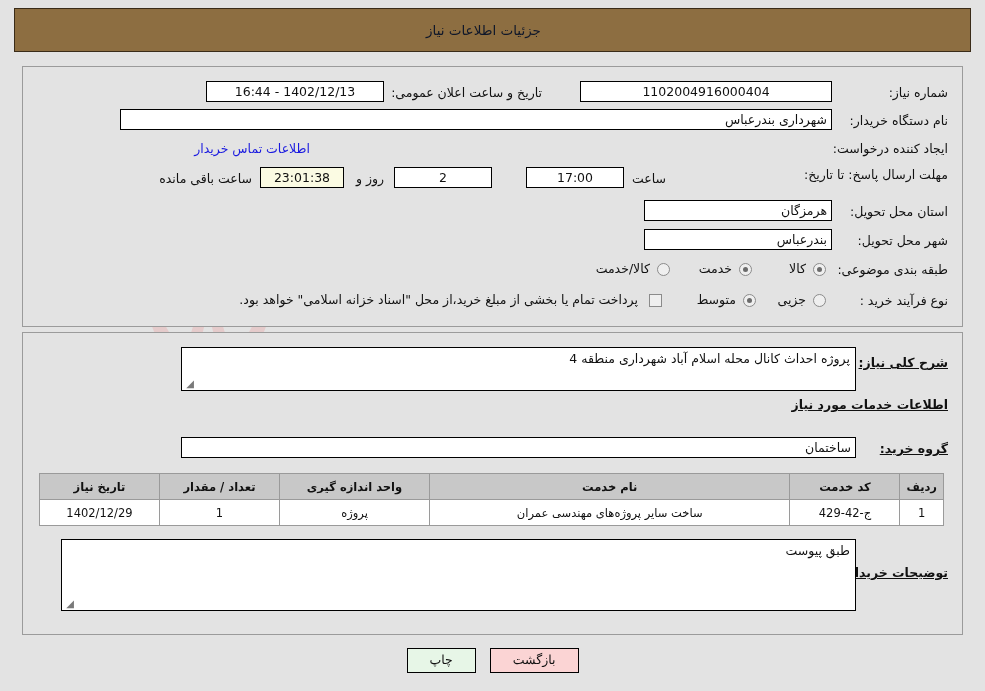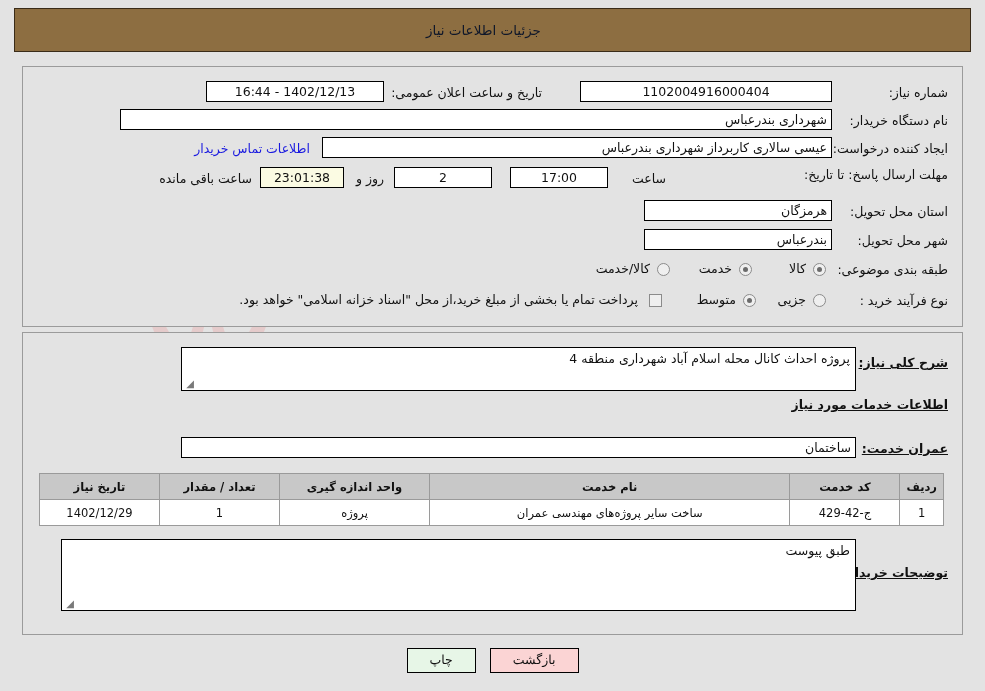--- a/index.html
+++ b/index.html
@@ -212,26 +212,25 @@
 
     <div class="lbl" style="right:14px; top:18px;">شماره نیاز:</div>
     <div class="fld num" style="right:130px; top:14px; width:252px;">1102004916000404</div>
     <div class="lbl" style="right:420px; top:18px;">تاریخ و ساعت اعلان عمومی:</div>
     <div class="fld num" style="right:578px; top:14px; width:178px;">16:44 - 1402/12/13</div>
 
     <div class="lbl" style="right:14px; top:46px;">نام دستگاه خریدار:</div>
     <div class="fld right" style="right:130px; top:42px; width:712px;">شهرداری بندرعباس</div>
 
     <div class="lbl" style="right:14px; top:74px;">ایجاد کننده درخواست:</div>
-    <div class="fld right" style="right:130px; top:70px; width:510px;">عیسی سالاری کاربرداز شهرداری بندرعباس</div>
     <div class="link" style="right:652px; top:74px;">اطلاعات تماس خریدار</div>
 
     <div class="lbl" style="right:14px; top:100px; width:110px; line-height:15px;">مهلت ارسال پاسخ: تا تاریخ:</div>
     <div class="lbl" style="right:296px; top:104px;">ساعت</div>
-    <div class="fld num" style="right:354px; top:100px; width:98px;">17:00</div>
+    <div class="fld num" style="right:338px; top:100px; width:98px;">17:00</div>
     <div class="fld num" style="right:470px; top:100px; width:98px;">2</div>
     <div class="lbl" style="right:578px; top:104px;">روز و</div>
     <div class="fld num yellow" style="right:618px; top:100px; width:84px;">23:01:38</div>
     <div class="lbl" style="right:710px; top:104px;">ساعت باقی مانده</div>
 
     <div class="lbl" style="right:14px; top:137px;">استان محل تحویل:</div>
     <div class="fld right" style="right:130px; top:133px; width:188px;">هرمزگان</div>
 
     <div class="lbl" style="right:14px; top:166px;">شهر محل تحویل:</div>
     <div class="fld right" style="right:130px; top:162px; width:188px;">بندرعباس</div>
@@ -256,21 +255,21 @@
   <div class="panel" id="panel-bottom">
 
     <div class="lbl lbl-b" style="right:14px; top:22px;">شرح کلی نیاز:</div>
     <div class="ta" style="right:106px; top:14px; width:675px; height:44px;">
       <span>پروژه احداث کانال محله اسلام آباد شهرداری منطقه 4</span>
       <span class="grip">◢</span>
     </div>
 
     <div class="lbl lbl-b" style="right:14px; top:64px;">اطلاعات خدمات مورد نیاز</div>
 
-    <div class="lbl lbl-b" style="right:14px; top:108px;">عمران خدمت:</div>
+    <div class="lbl lbl-b" style="right:14px; top:108px;">گروه خرید:</div>
     <div class="fld right" style="right:106px; top:104px; width:675px;">ساختمان</div>
 
     <table class="items" style="right:18px; top:140px; width:905px;">
       <thead>
         <tr>
           <th style="width:40px;">ردیف</th>
           <th style="width:110px;">کد خدمت</th>
           <th>نام خدمت</th>
           <th style="width:150px;">واحد اندازه گیری</th>
           <th style="width:120px;">تعداد / مقدار</th>

